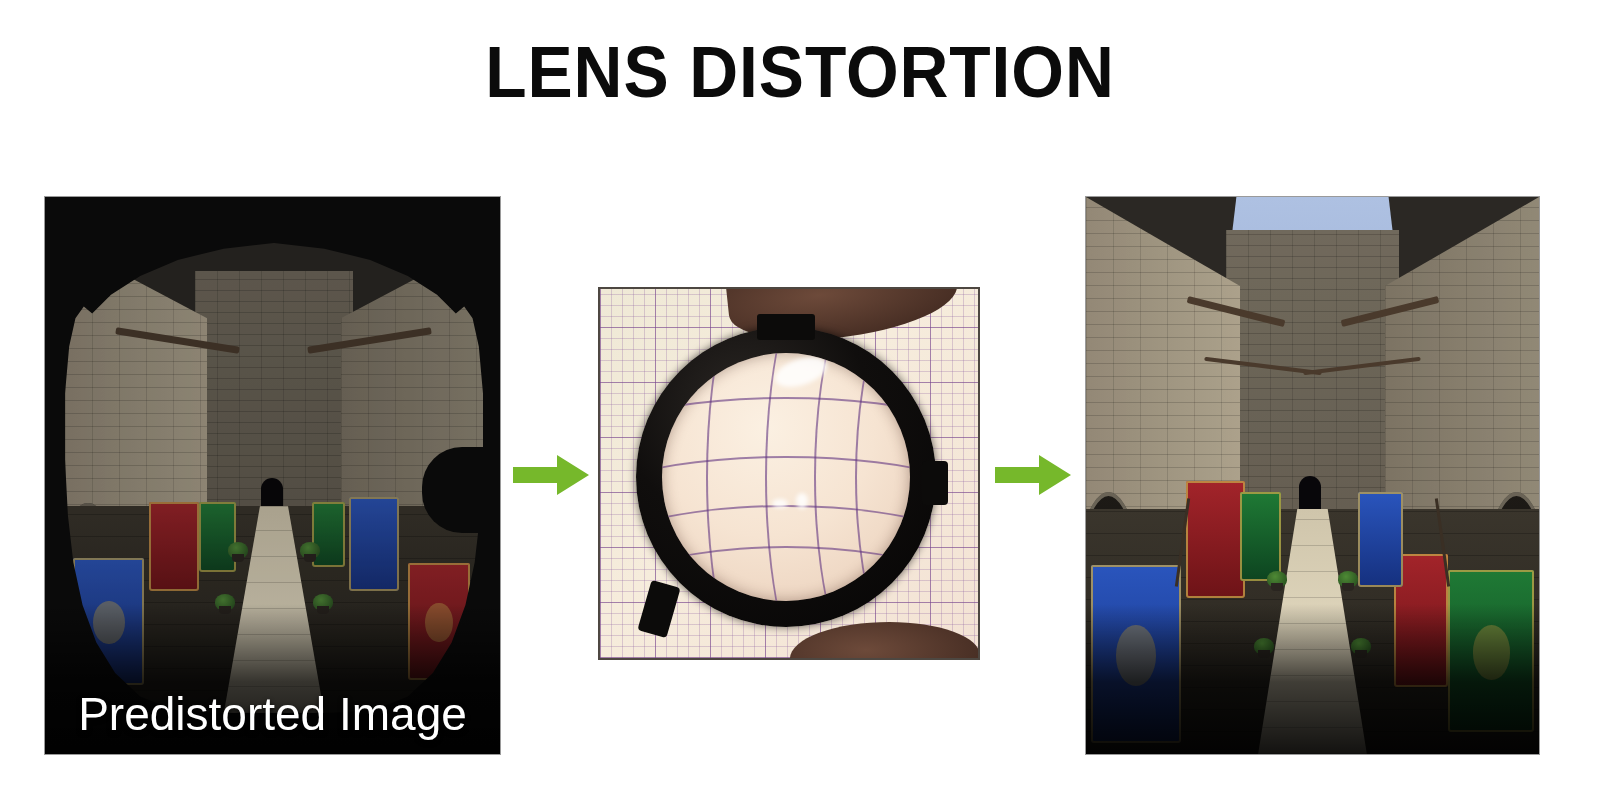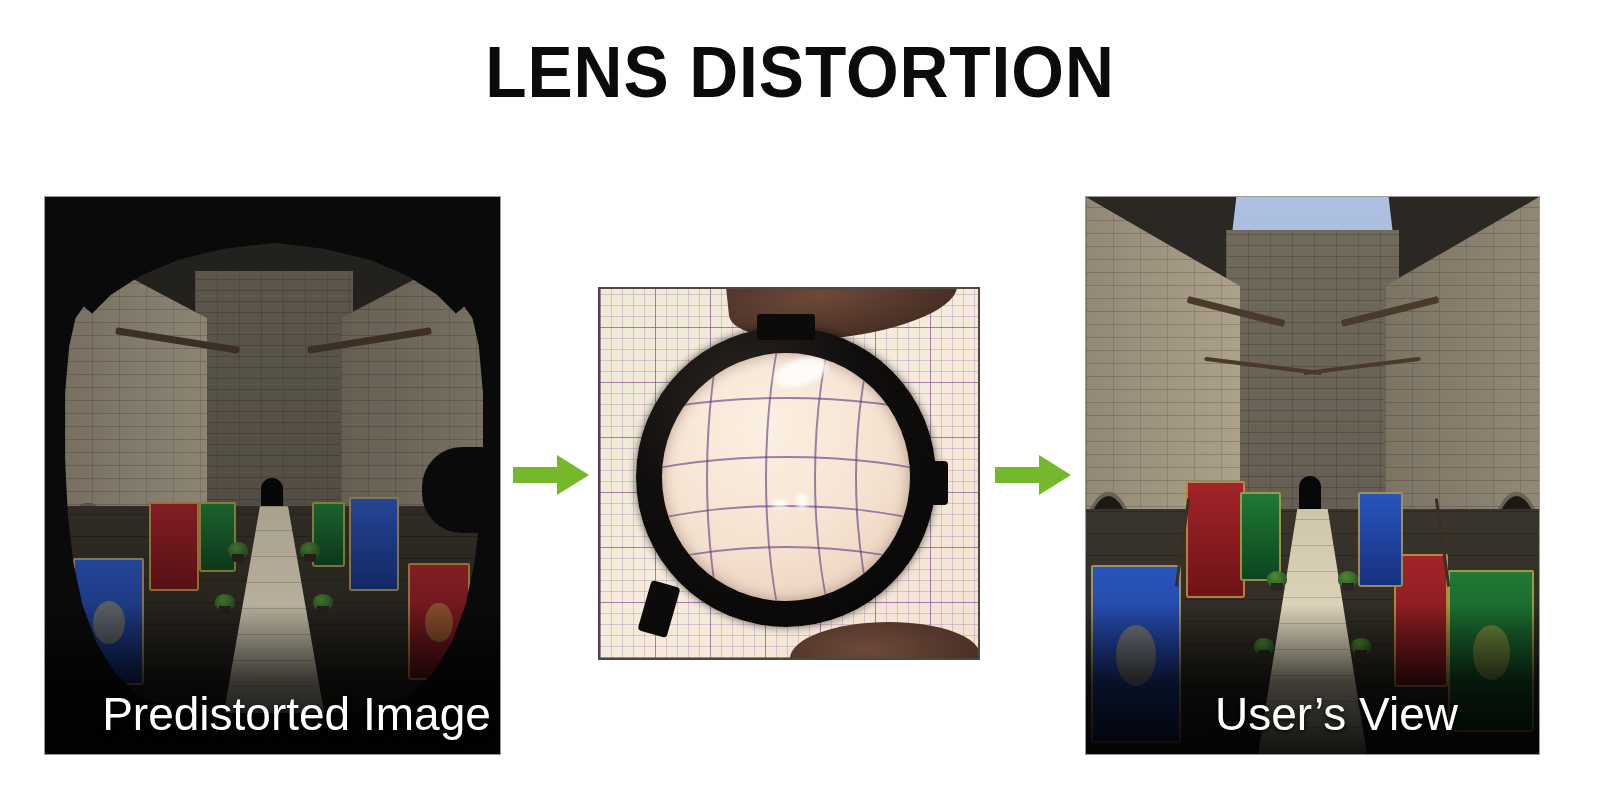--- a/index.html
+++ b/index.html
@@ -129,21 +129,20 @@
   .cap-overlay{
     position:absolute;left:0;bottom:0;width:100%;height:150px;
     background:linear-gradient(180deg,rgba(0,0,0,0) 0%,rgba(0,0,0,.72) 52%,rgba(0,0,0,.92) 100%);
     pointer-events:none;
   }
   .cap-text{
     position:absolute;left:0;width:100%;text-align:center;bottom:14px;
     color:#ffffff;font-size:46px;line-height:1.08;
     font-family:"Liberation Sans",sans-serif;font-weight:400;
     text-shadow:0 2px 5px rgba(0,0,0,.9);
-    padding-left:24px;
   }
 
   
   #panel-center{left:598px;top:287px;width:382px;height:373px;
     border:2px solid #4d4741;box-sizing:border-box;background:#efe6d3;}
   .graph-paper{
     position:absolute;inset:0;
     background:
       repeating-linear-gradient(0deg,rgba(120,70,140,.55) 0 1px,rgba(0,0,0,0) 1px 55px),
       repeating-linear-gradient(90deg,rgba(120,70,140,.55) 0 1px,rgba(0,0,0,0) 1px 55px),
@@ -362,16 +361,15 @@
         <div class="pole" style="left:21%;bottom:30%;height:16%;transform:rotate(8deg);"></div>
         <div class="pole" style="right:21%;bottom:30%;height:16%;transform:rotate(-8deg);"></div>
 
         <div class="plant" style="left:37%;bottom:18%;"></div>
         <div class="plant" style="left:40%;bottom:30%;"></div>
         <div class="plant" style="right:37%;bottom:18%;"></div>
         <div class="plant" style="right:40%;bottom:30%;"></div>
       </div>
     </div>
     <div class="cap-overlay"></div>
-    <div class="cap-text">User’s View</div>
   </div>
 
 </div>
 
 </body></html>

